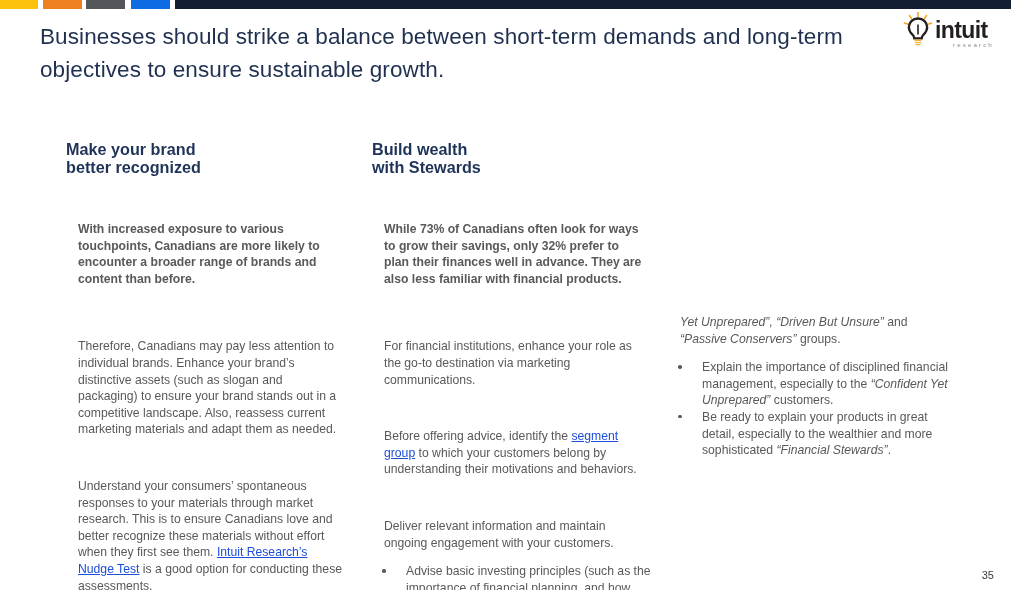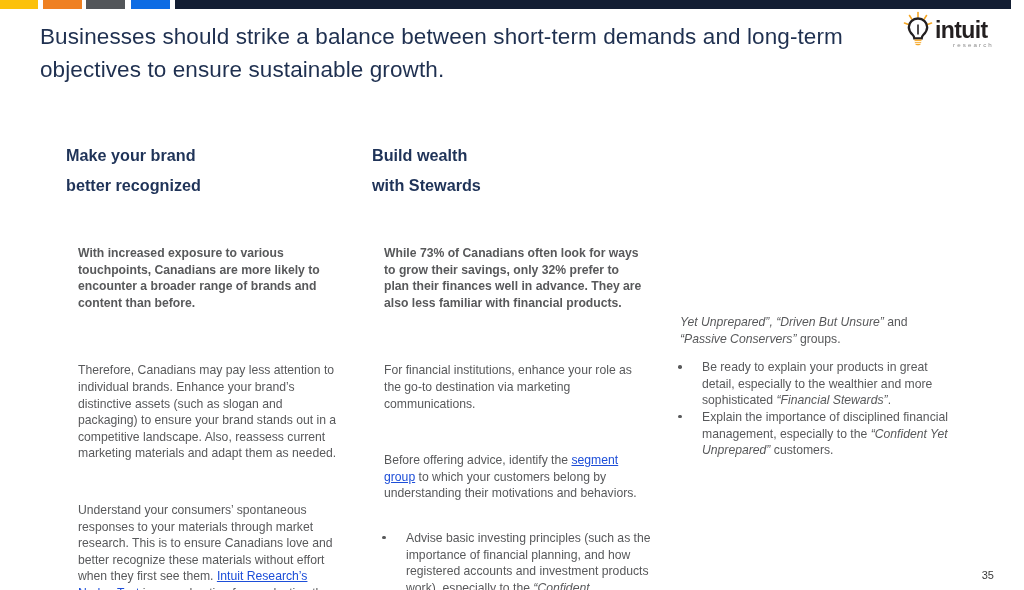--- a/index.html
+++ b/index.html
@@ -67,21 +67,21 @@
     line-height: 16.6px;
   }
   #col1 { left: 66px;  top: 140px; width: 290px; }
   #col2 { left: 372px; top: 140px; width: 285px; }
   #col3 { left: 668px; top: 302px; width: 290px; }
 
   .col-heading {
     color: #1f3358;
     font-size: 16.2px;
     font-weight: bold;
-    line-height: 30px;
+    line-height: 18px;
     margin: 0 0 0 0;
     white-space: pre-line;
   }
 
   .para {
     margin: 12px;
     padding: 0;
   }
   .para.bold {
     font-weight: bold;
@@ -183,34 +183,35 @@
   <div class="col" id="col2">
     <div class="col-heading">Build wealth
 with Stewards</div>
     <div class="spacer-lg"></div>
     <p class="para bold">While 73% of Canadians often look for ways to grow their savings, only 32% prefer to plan their finances well in advance. They are also less familiar with financial products.</p>
     <div class="spacer-md"></div>
     <p class="para">For financial institutions, enhance your role as the go-to destination via marketing communications.</p>
     <div class="spacer-sm"></div>
     <p class="para"><span>Before offering advice, identify the </span><a href="#" class="link">segment group</a><span> to which your customers belong by understanding their motivations and behaviors.</span></p>
     <div class="spacer-sm"></div>
+    <p class="para">Deliver relevant information and maintain ongoing engagement with your customers.</p>
     <ul class="bullets">
       <li>
         <span class="dot"></span><span>Advise basic investing principles (such as the importance of financial planning, and how registered accounts and investment products work), especially to the </span><span class="italic">“Confident</span>
       </li>
     </ul>
   </div>
 
   <div class="col" id="col3">
     <p class="para"><span class="italic">Yet Unprepared”, “Driven But Unsure”</span><span> and </span><span class="italic">“Passive Conservers”</span><span> groups.</span></p>
     <ul class="bullets">
       <li>
+        <span class="dot"></span><span>Explain the importance of disciplined financial management, especially to the </span><span class="italic">“Confident Yet Unprepared”</span><span> customers.</span>
+      </li>
+      <li>
         <span class="dot"></span><span>Be ready to explain your products in great detail, especially to the wealthier and more sophisticated </span><span class="italic">“Financial Stewards”</span><span>.</span>
       </li>
-      <li>
-        <span class="dot"></span><span>Explain the importance of disciplined financial management, especially to the </span><span class="italic">“Confident Yet Unprepared”</span><span> customers.</span>
-      </li>
     </ul>
   </div>
 
   <div id="pagenum">35</div>
 
 </div>
 
 </body></html>

